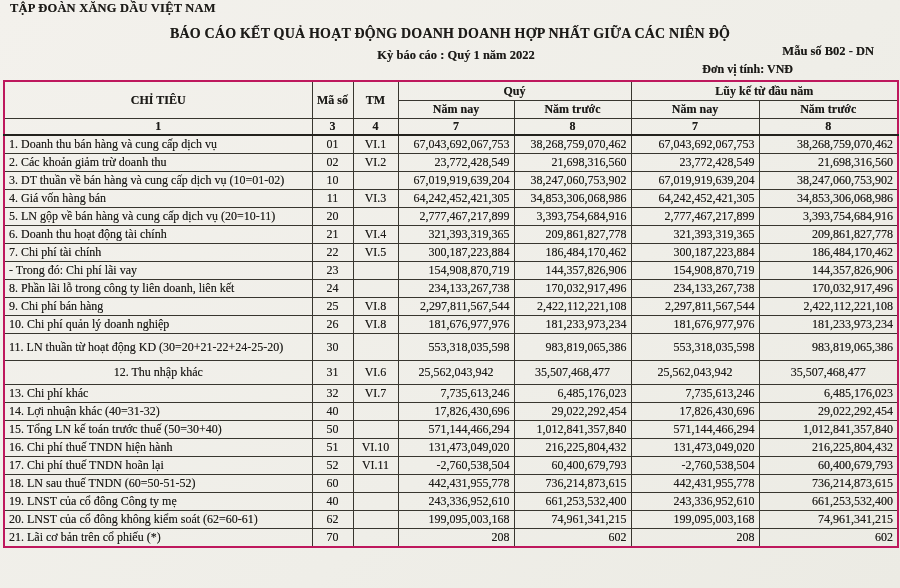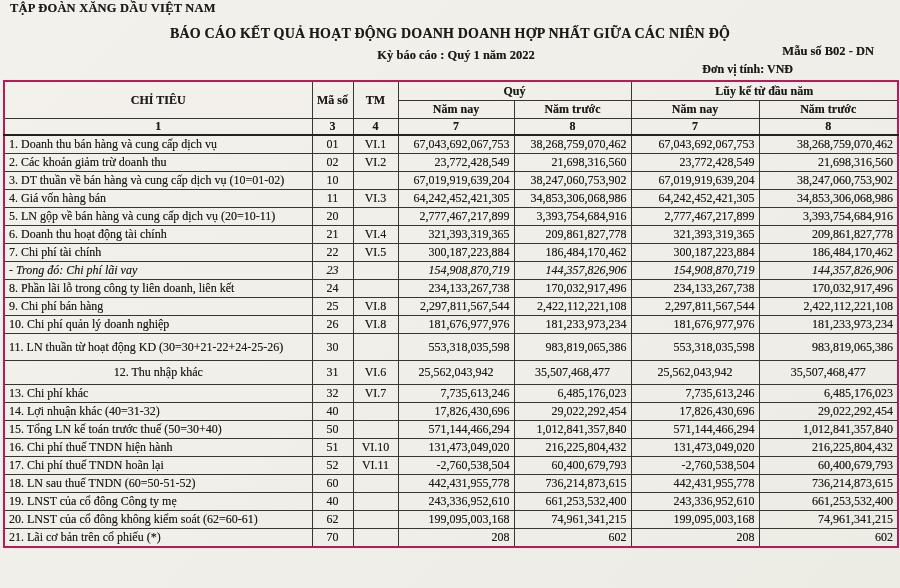--- a/index.html
+++ b/index.html
@@ -53,21 +53,21 @@
   table.report { border: 2px solid #be185d; }
   thead th { font-weight: bold; text-align: center; padding: 1px 2px; }
   tr.h-group th { height: 18px; border-bottom: 1px solid #38362f; }
   tr.h-sub th   { height: 17px; }
   tr.h-num td   { height: 14px; text-align: center; font-weight: bold;
                   border-bottom: 2px solid #23221d; }
   tbody td { height: 17px; }
   tbody td.td-label  { text-align: left; }
   tbody td.td-center { text-align: center; }
   tbody td.td-num    { text-align: right; }
-  tbody tr.italic td { font-style: italic; }
+  tbody tr.italic td { }
   tbody tr.tall-a td { height: 26px; }
   tbody tr.tall-b td { height: 23px; text-align: center; }
 </style>
 </head>
 <body>
 
 <div class="company">TẬP ĐOÀN XĂNG DẦU VIỆT NAM</div>
 <div class="form-no">Mẫu số B02 - DN</div>
 <div class="title">BÁO CÁO KẾT QUẢ HOẠT ĐỘNG DOANH DOANH HỢP NHẤT GIỮA CÁC NIÊN ĐỘ</div>
 <div class="period">Kỳ báo cáo : Quý 1 năm 2022</div>
@@ -201,21 +201,21 @@
       <tr>
         <td class="td-label">10. Chi phí quản lý doanh nghiệp</td>
         <td class="td-center">26</td>
         <td class="td-center">VI.8</td>
         <td class="td-num">181,676,977,976</td>
         <td class="td-num">181,233,973,234</td>
         <td class="td-num">181,676,977,976</td>
         <td class="td-num">181,233,973,234</td>
       </tr>
       <tr class="tall-a">
-        <td class="td-label">11. LN thuần từ hoạt động KD (30=30+21-22+24-25-26)</td>
+        <td class="td-label">11. LN thuần từ hoạt động KD (30=20+21-22+24-25-20)</td>
         <td class="td-center">30</td>
         <td class="td-center"></td>
         <td class="td-num">553,318,035,598</td>
         <td class="td-num">983,819,065,386</td>
         <td class="td-num">553,318,035,598</td>
         <td class="td-num">983,819,065,386</td>
       </tr>
       <tr class="tall-b">
         <td class="td-label">12. Thu nhập khác</td>
         <td class="td-center">31</td>

